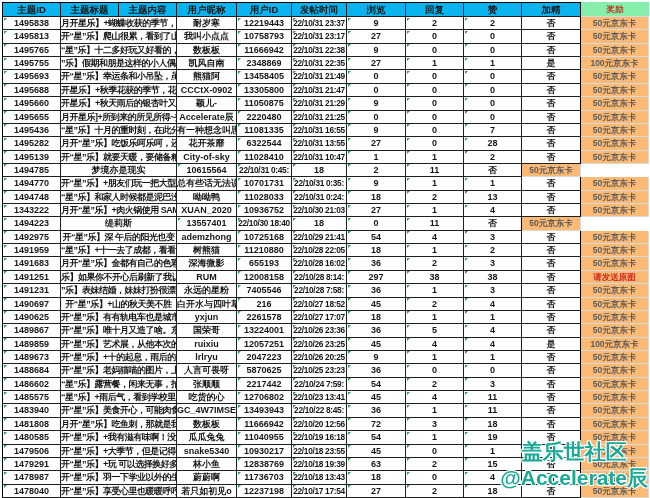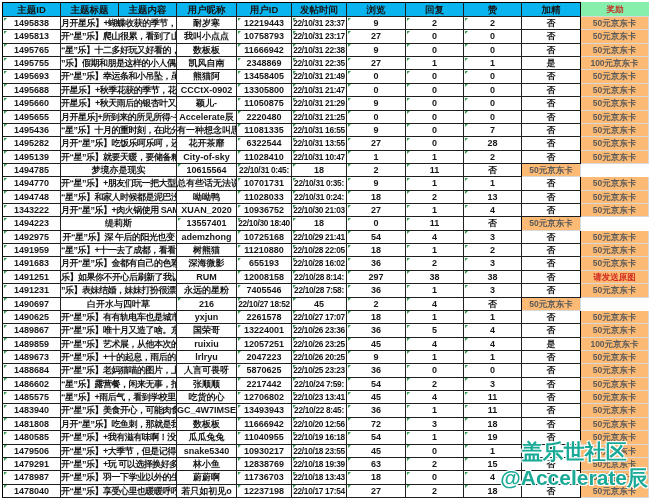--- a/index.html
+++ b/index.html
@@ -294,20 +294,21 @@
           <div class="c uid tri">7405546</div>
           <div class="c time tri">22/10/28 7:58:</div>
           <div class="c num tri">36</div>
           <div class="c num tri">1</div>
           <div class="c num tri">3</div>
           <div class="c feat">否</div>
           <div class="c reward">50元京东卡</div>
         </div>
         <div class="row">
           <div class="c id tri">1490697</div>
+          <div class="c title">开“星”乐】+山的秋天美不胜</div>
           <div class="c nick">白开水与四叶草</div>
           <div class="c uid tri">216</div>
           <div class="c time tri">22/10/27 18:52</div>
           <div class="c num tri">45</div>
           <div class="c num tri">2</div>
           <div class="c num tri">4</div>
           <div class="c feat">否</div>
           <div class="c reward">50元京东卡</div>
         </div>
         <div class="row">

